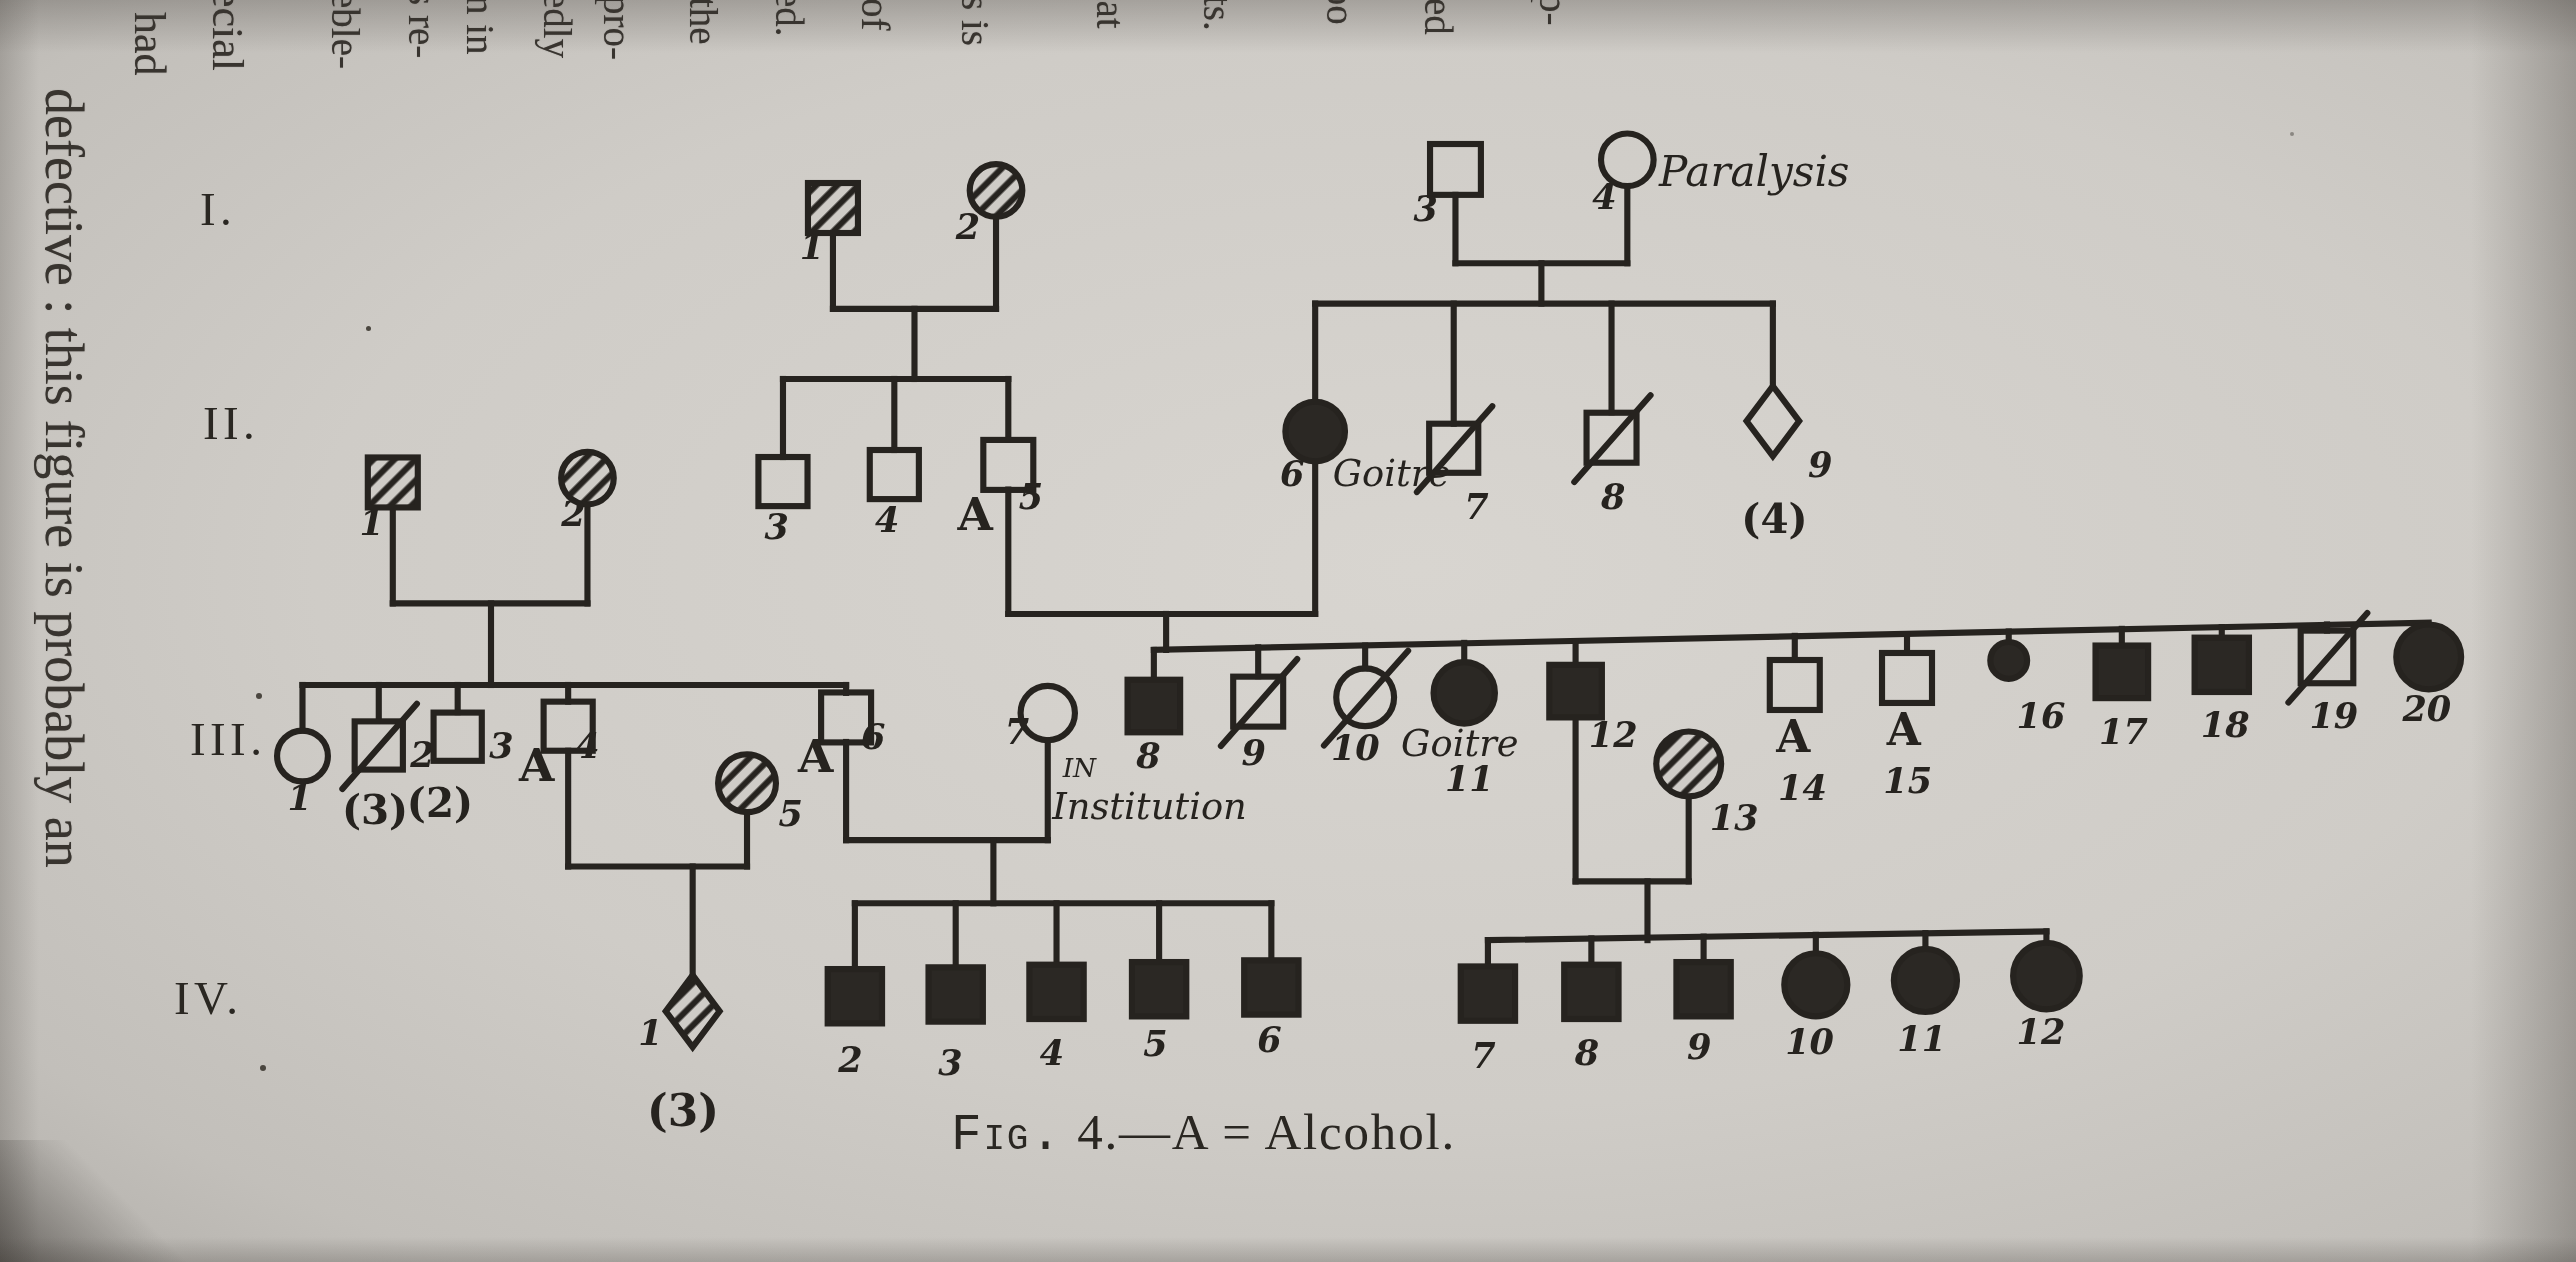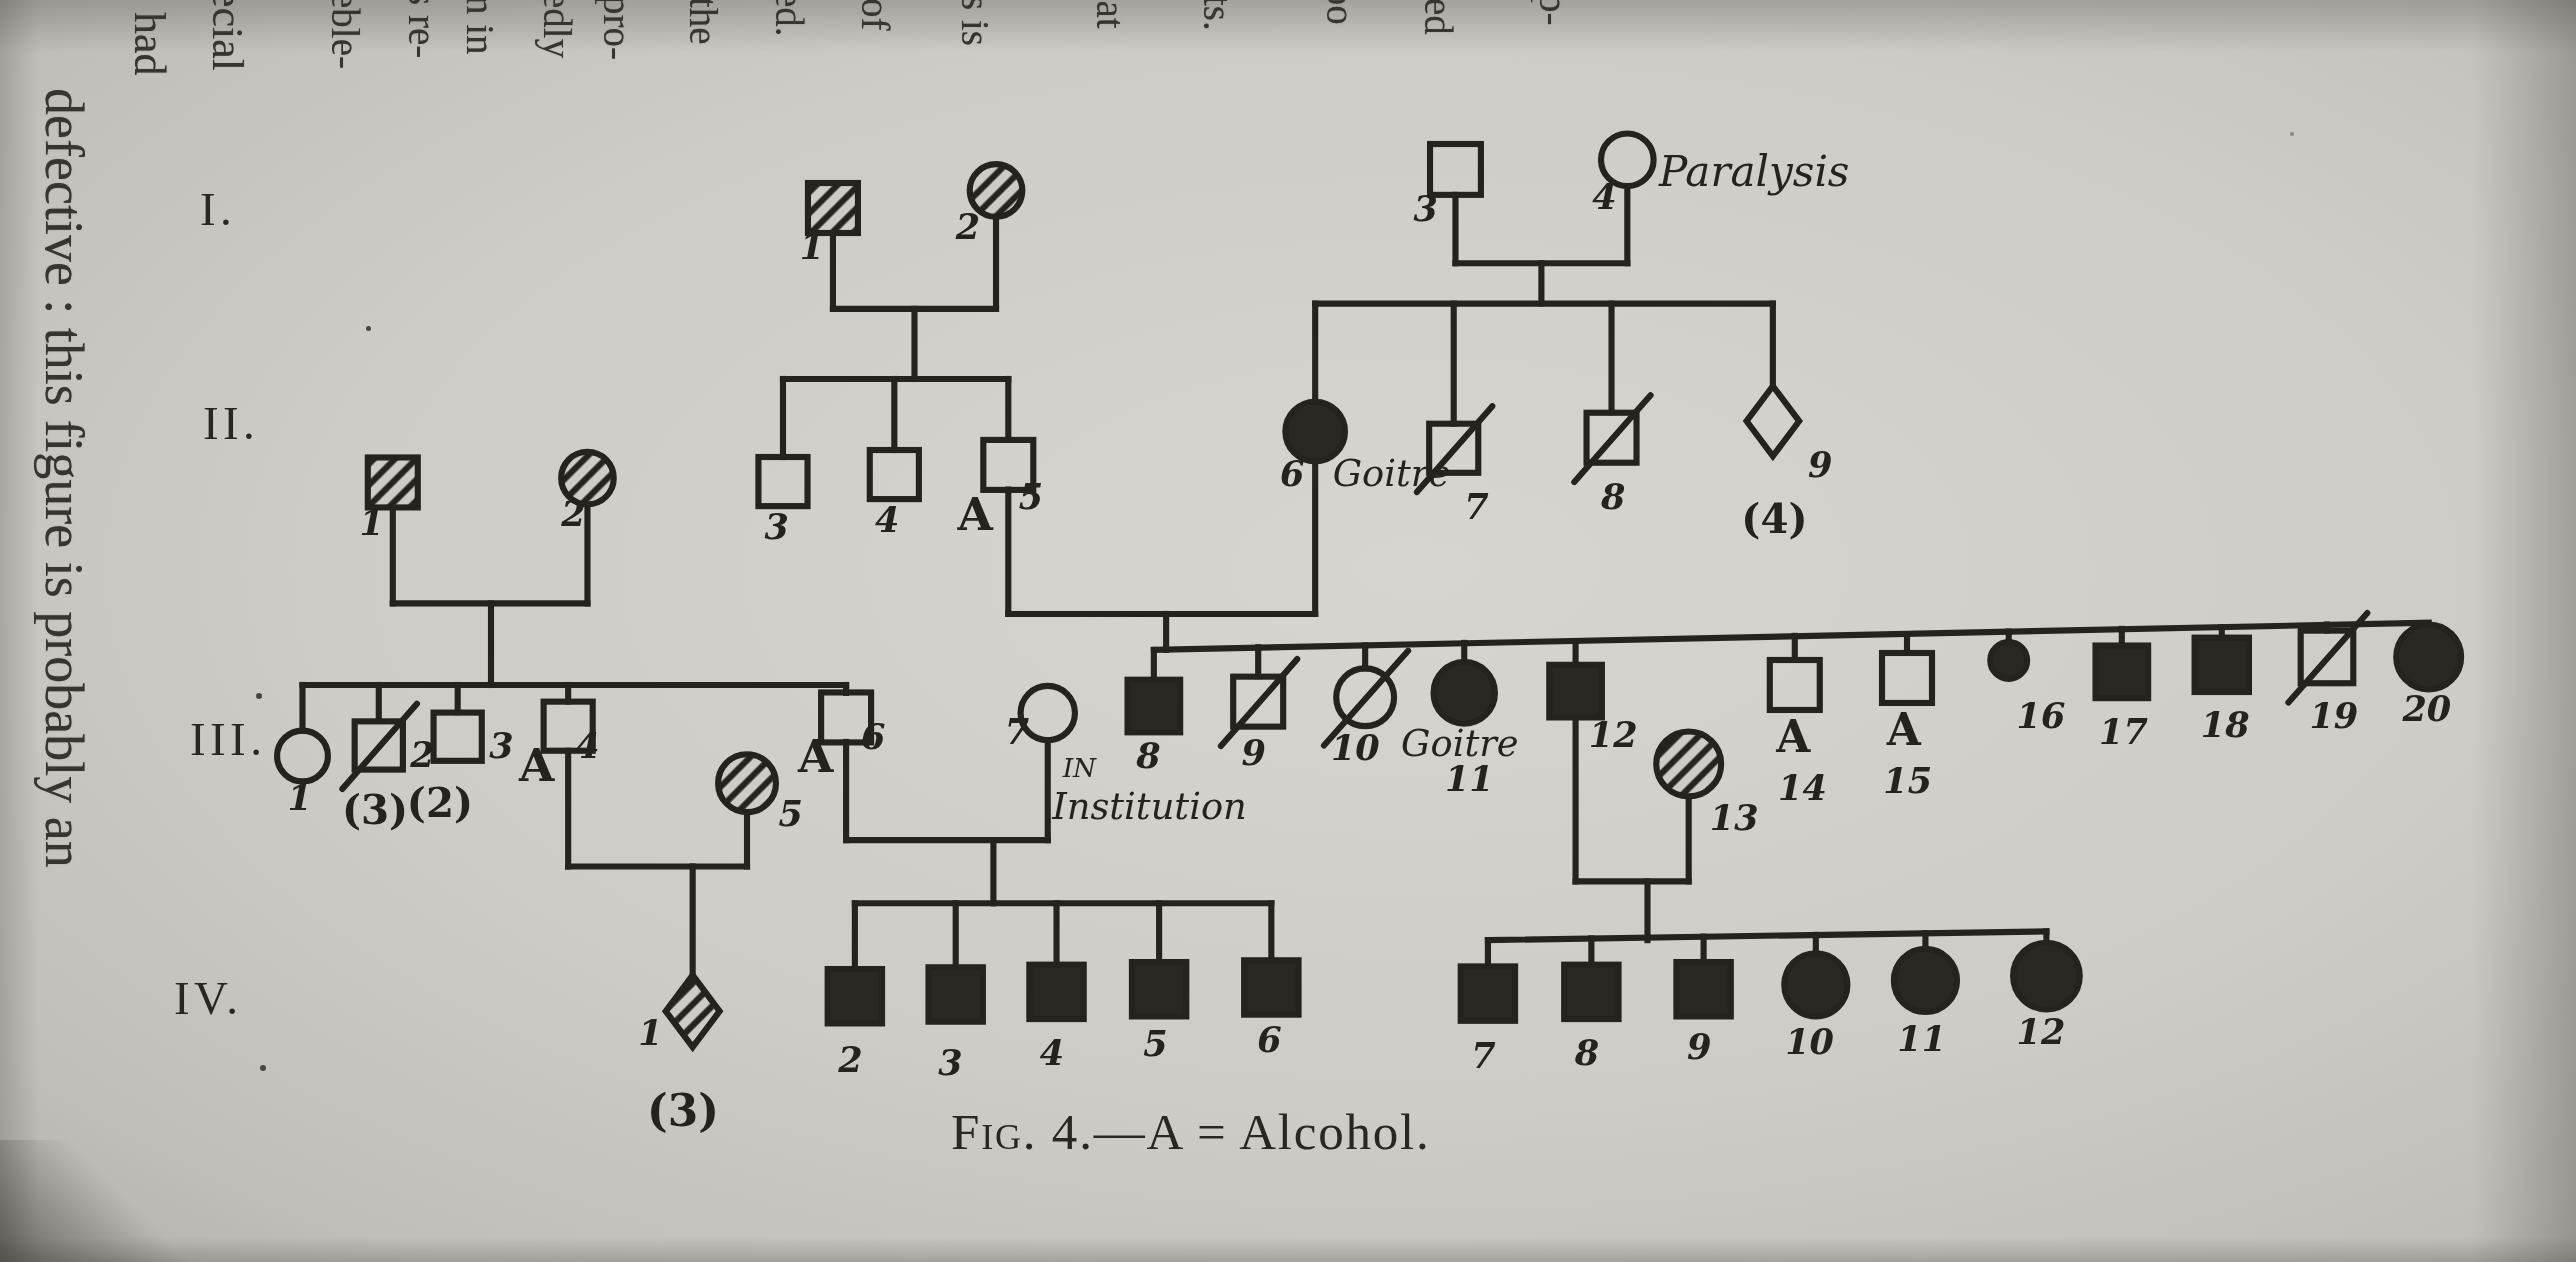--- a/index.html
+++ b/index.html
@@ -11,21 +11,21 @@
   #shade-top{left:0;top:0;width:100%;height:53px;background:linear-gradient(180deg,rgba(60,55,50,.28),rgba(60,55,50,0));}
   #shade-right{right:0;top:0;width:105px;height:100%;background:linear-gradient(270deg,rgba(60,55,50,.30),rgba(60,55,50,0));}
   #shade-left{left:0;top:0;width:39px;height:100%;background:linear-gradient(90deg,rgba(60,55,50,.22),rgba(60,55,50,0));}
   #shade-bl{left:0;bottom:0;width:193px;height:123px;background:linear-gradient(45deg,rgba(40,36,32,.55),rgba(40,36,32,0) 60%);}
   #shade-bottom{left:0;bottom:0;width:100%;height:26px;background:linear-gradient(0deg,rgba(60,55,50,.25),rgba(60,55,50,0));}
   svg{position:absolute;left:0;top:0;}
   .rot{position:absolute;transform-origin:0 0;transform:rotate(90deg);white-space:nowrap;
        color:#38342f;text-shadow:0 0 0.9px rgba(56,52,47,.5);}
   .genlabel{position:absolute;font-size:47px;letter-spacing:4.4px;color:#2a2722;}
   #caption{position:absolute;left:951px;top:1103px;font-size:51px;letter-spacing:1.8px;color:#2a2722;}
-  #caption .sc{font-variant:small-caps;}
+  #caption .sc{font-variant:small-caps;font-family:Liberation Mono, monospace;}
   .speck{position:absolute;background:#4a463f;border-radius:50%;}
 </style>
 </head>
 <body>
 
 <div id="page">
   <div class="shade" id="shade-top"></div>
   <div class="shade" id="shade-right"></div>
   <div class="shade" id="shade-left"></div>
   <div class="shade" id="shade-bl"></div>

